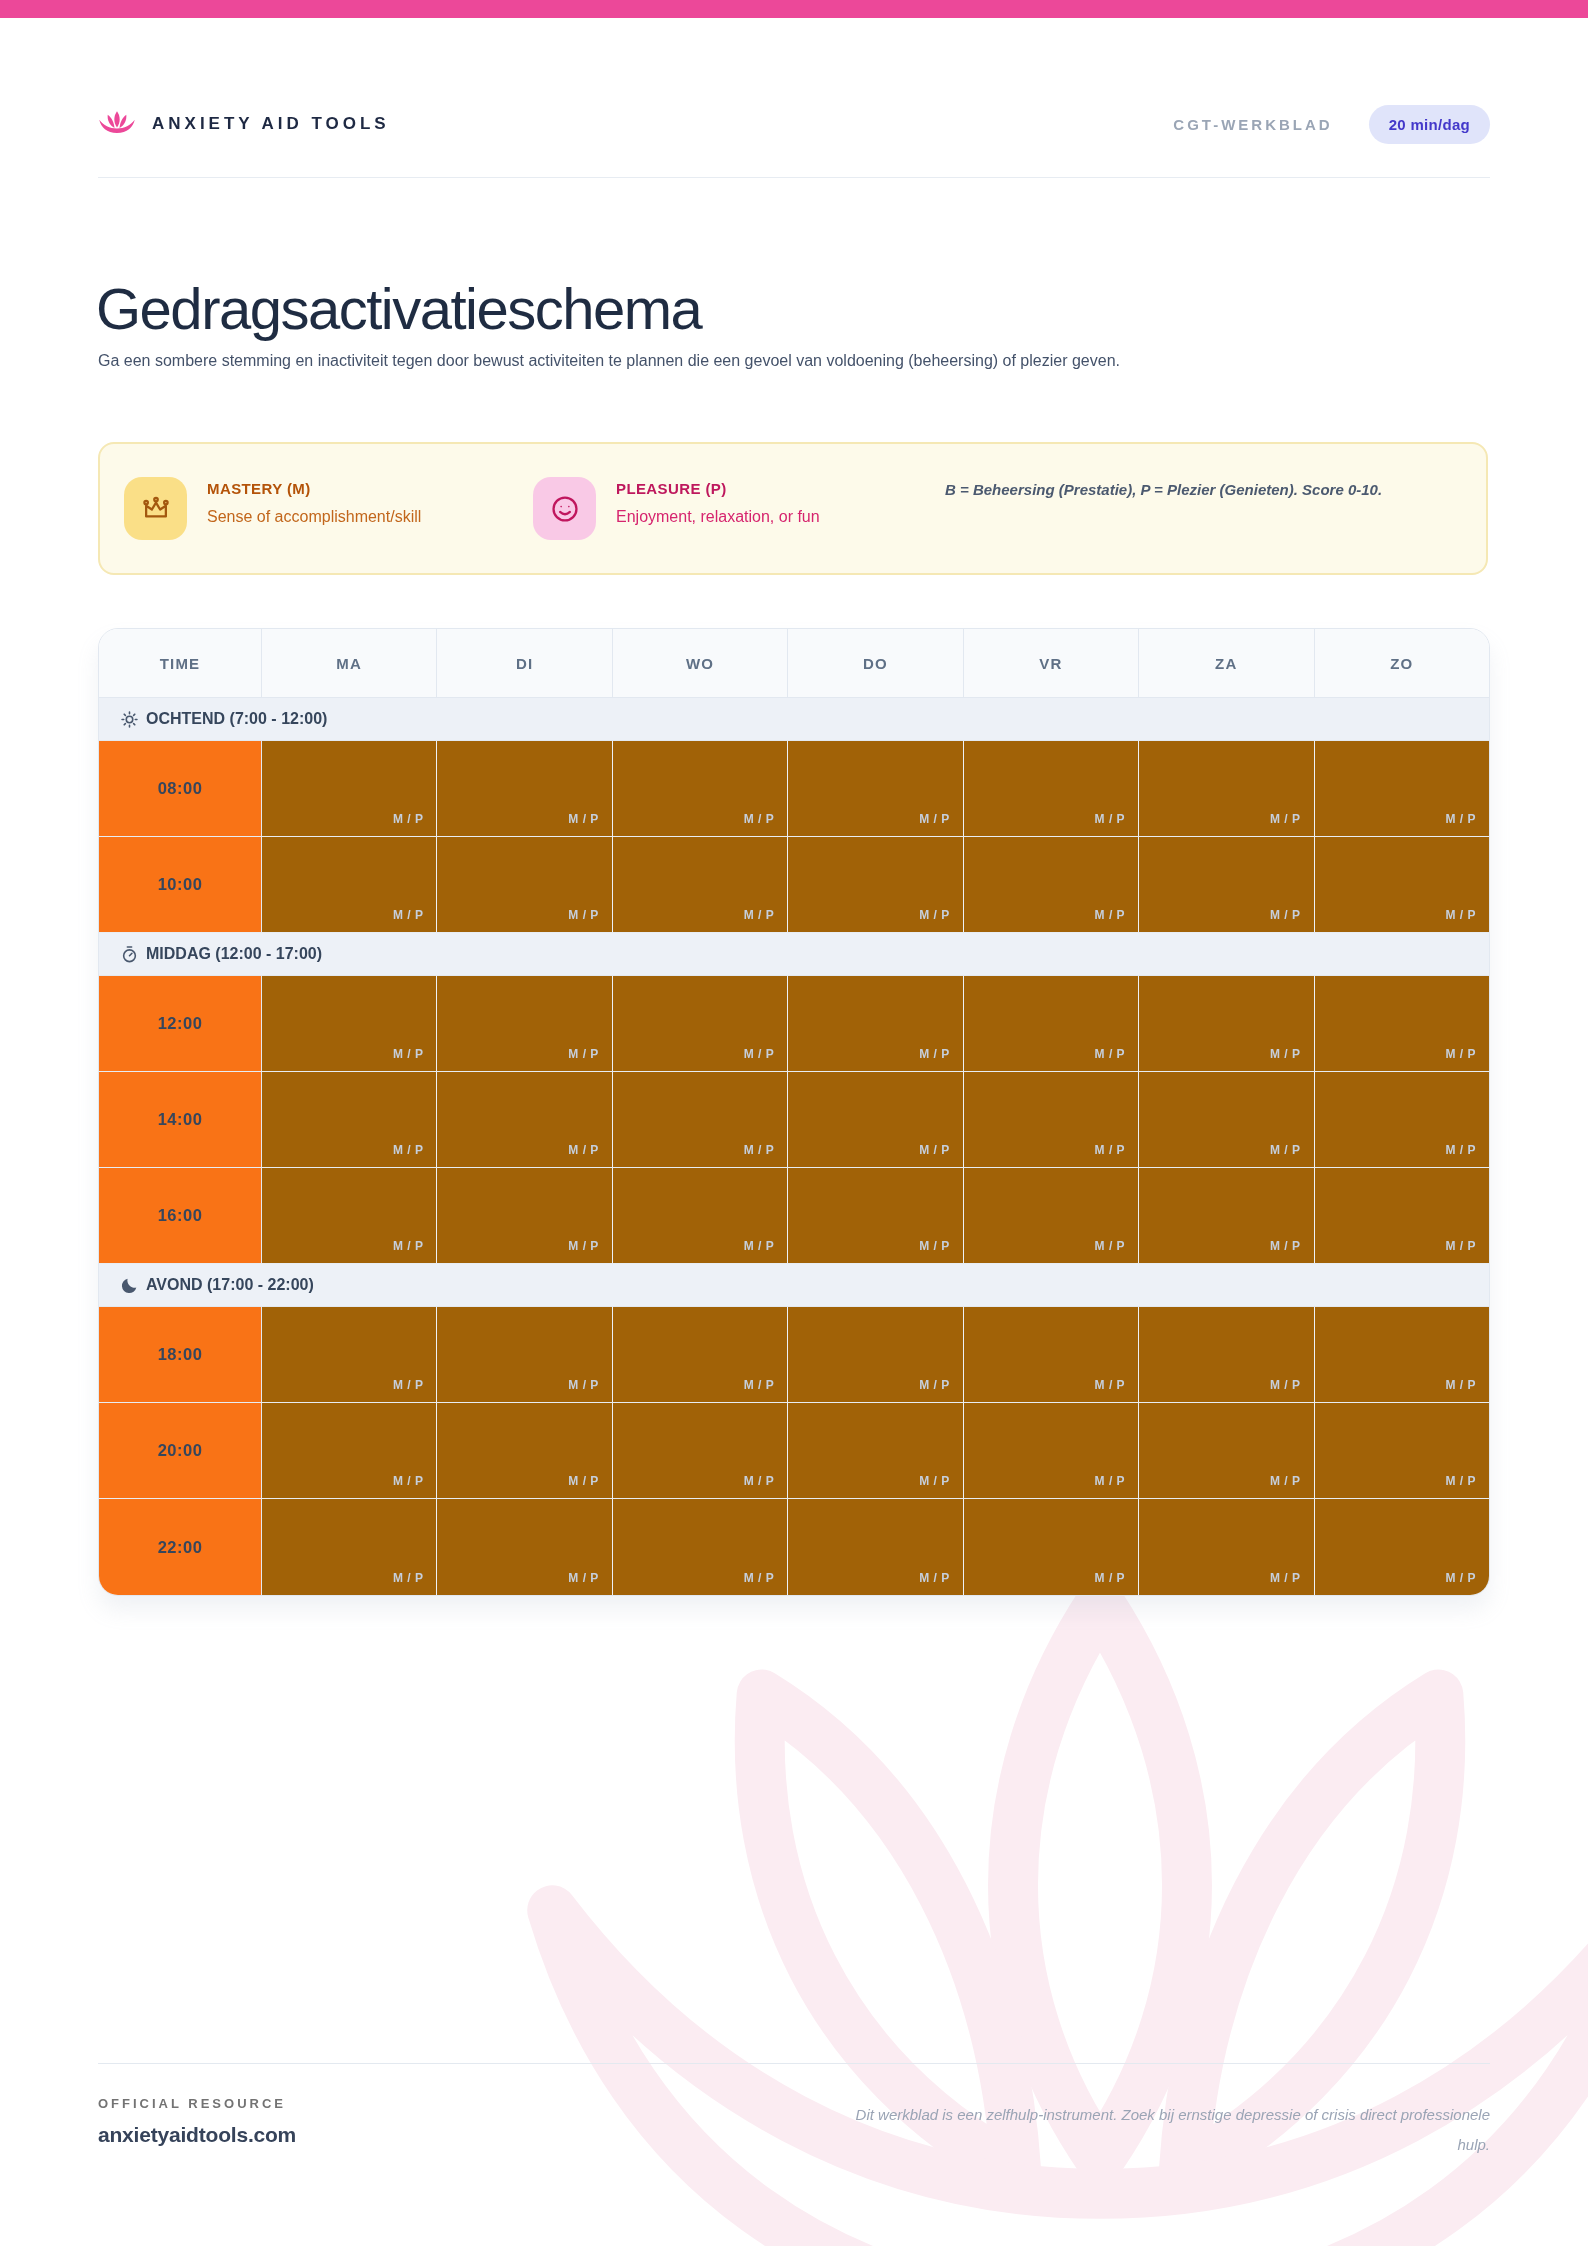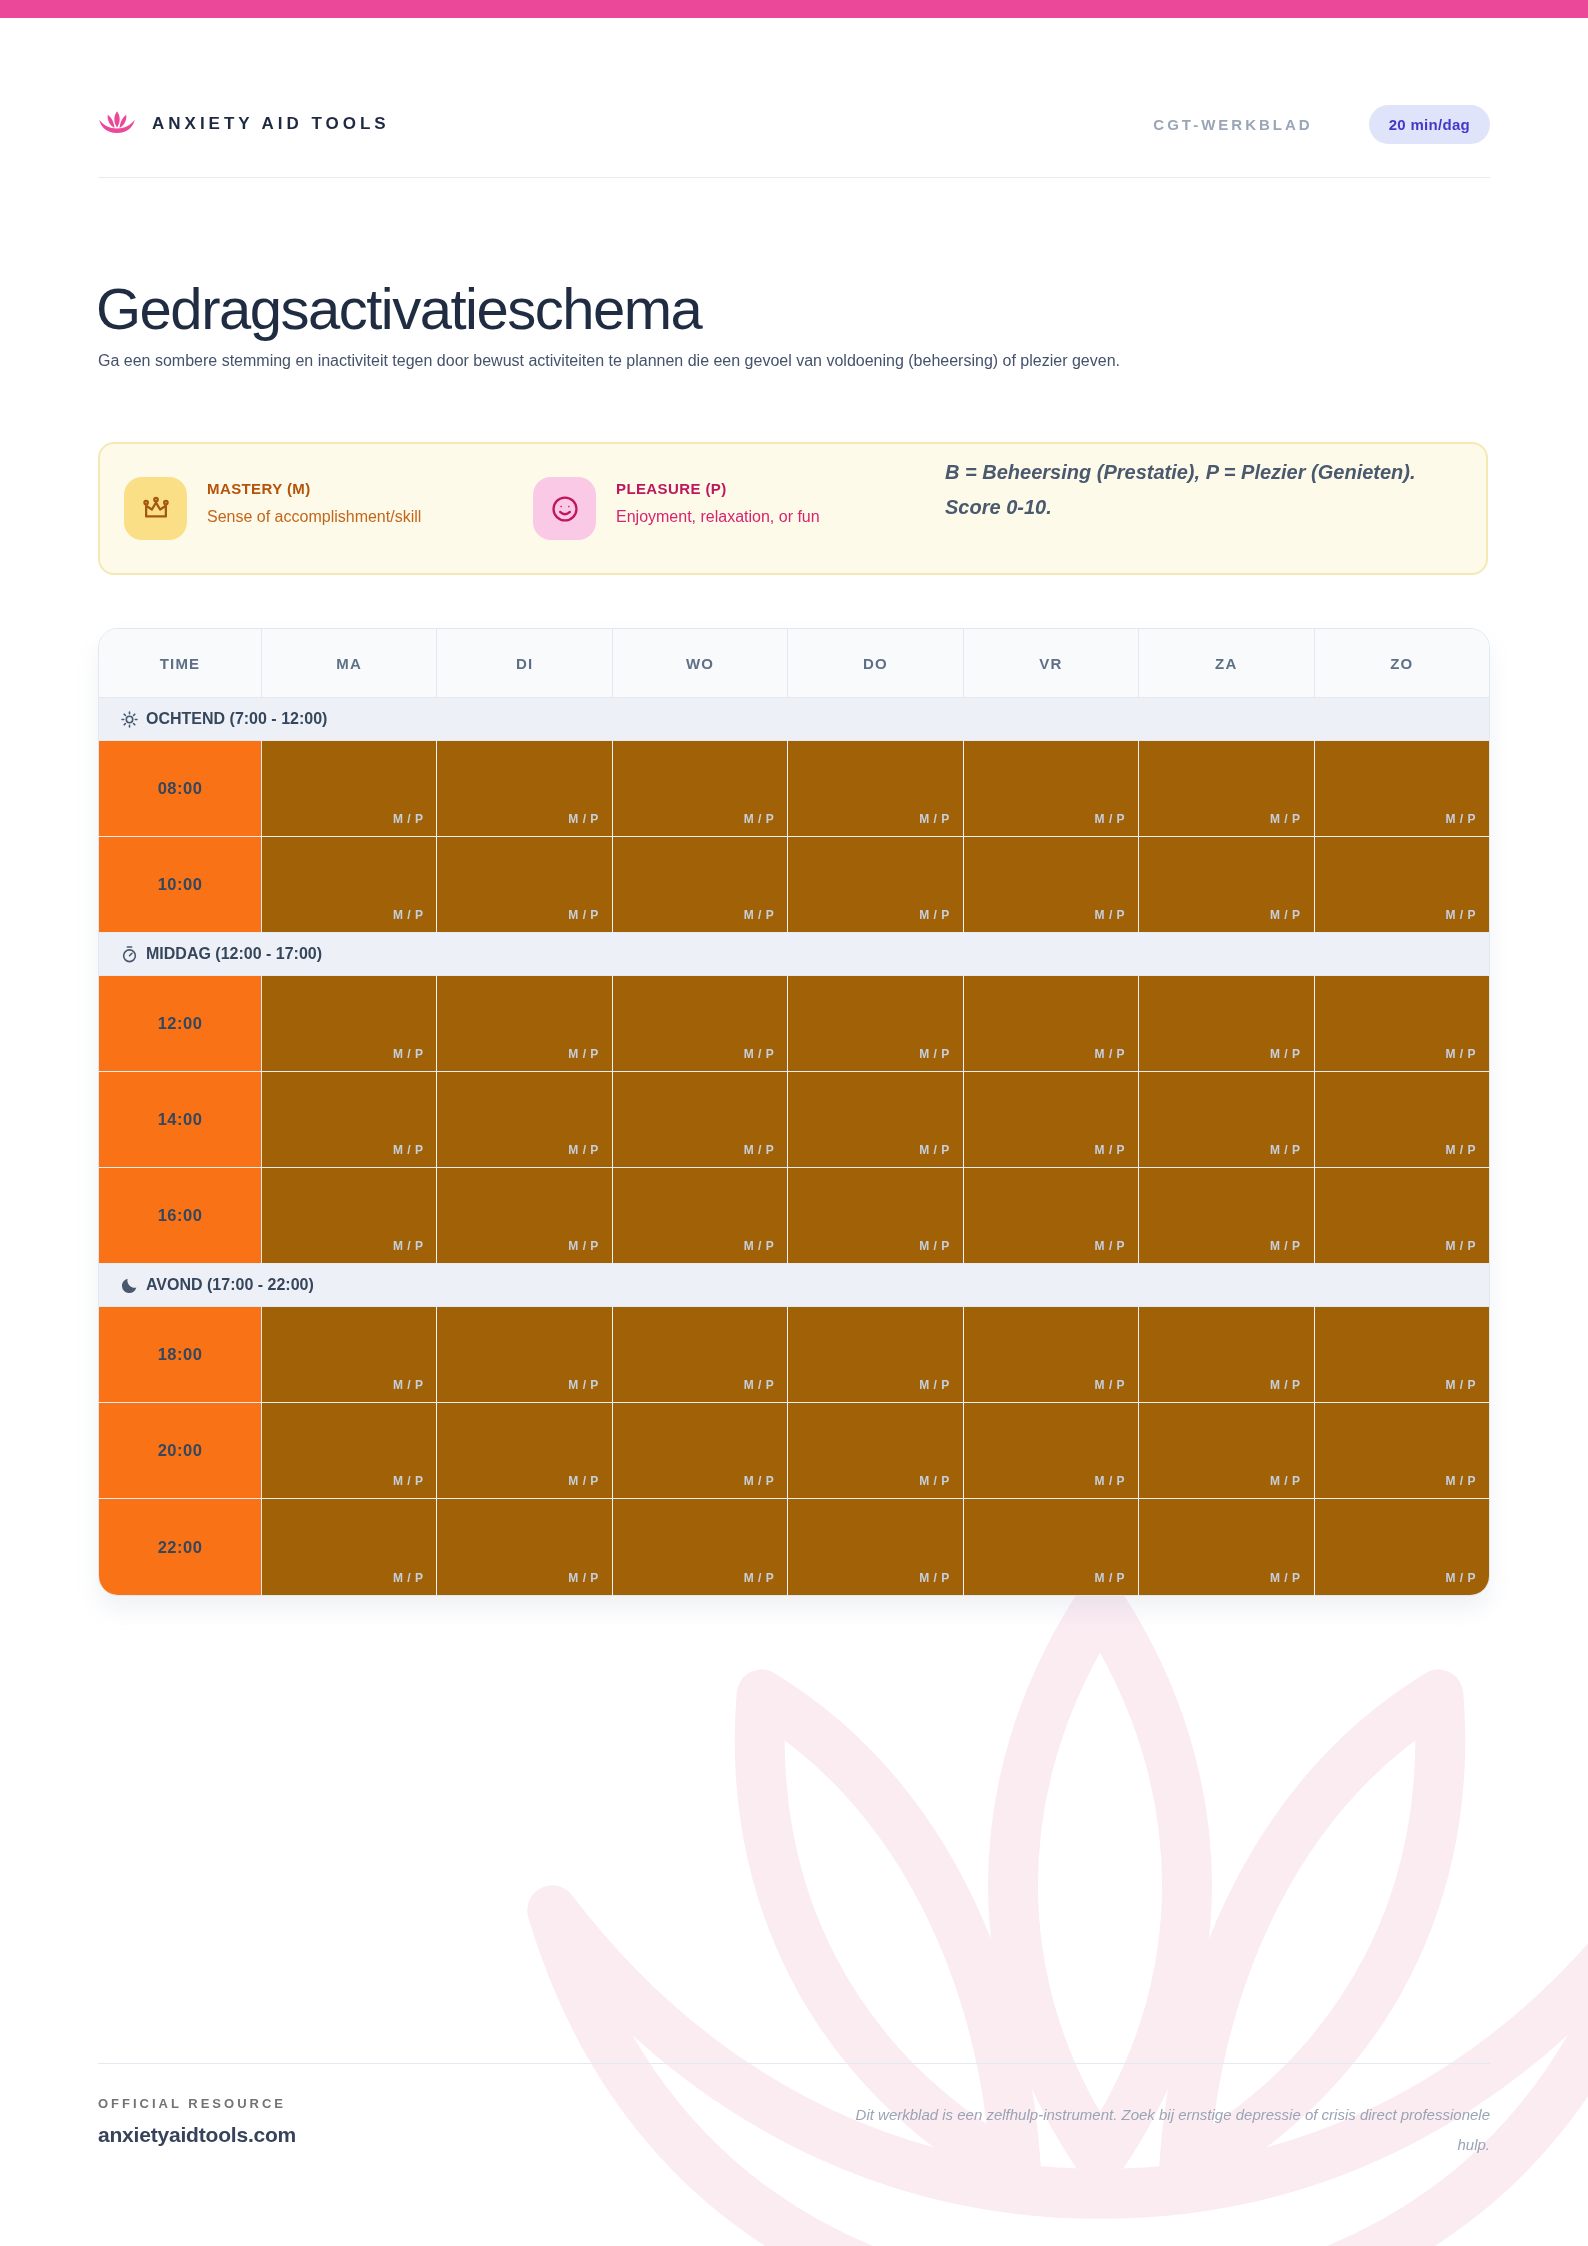--- a/index.html
+++ b/index.html
@@ -7,21 +7,21 @@
     position:relative;width:1588px;height:2246px;background:#ffffff;overflow:hidden;
     font-family:"Liberation Sans",sans-serif;color:#212e42;
   }
   
   .topbar{position:absolute;left:0;top:0;width:100%;height:18px;background:#ec4899;}
   
   .header{position:absolute;left:98px;top:96px;width:1392px;height:56px;display:flex;align-items:center;justify-content:space-between;}
   .brand{display:flex;align-items:center;gap:16px;}
   .brand svg{width:38px;height:30px;display:block;}
   .brand-name{font-size:17px;font-weight:800;letter-spacing:4px;color:#1e2943;}
-  .header-right{display:flex;align-items:center;gap:56px;}
+  .header-right{display:flex;align-items:center;gap:36px;}
   .doc-type{font-size:15px;font-weight:700;letter-spacing:3px;color:#9aa5b5;}
   .badge{background:#e0e4fa;color:#4338ca;font-size:15px;font-weight:800;padding:11px 20px;border-radius:999px;letter-spacing:.3px;}
   .header-divider{position:absolute;left:98px;top:177px;width:1392px;height:1px;background:#e7ecf2;}
   
   .title{position:absolute;left:96px;top:238px;font-size:58px;line-height:1.1;font-weight:400;letter-spacing:-1.5px;color:#1f2c42;}
   .subtitle{position:absolute;left:98px;top:322px;width:1170px;font-size:16px;line-height:45px;color:#44526a;}
   
   .legend{position:absolute;left:98px;top:442px;width:1390px;height:133px;background:#fdfaea;
     border:2px solid #f5e8b4;border-radius:16px;box-sizing:border-box;}
   .legend-item{position:absolute;top:33px;display:flex;align-items:flex-start;gap:20px;}
@@ -31,21 +31,21 @@
   .chip.m{background:#fadf87;}
   .chip.p{background:#f9c9e6;}
   .chip svg{width:32px;height:32px;display:block;}
   .legend-text{padding-top:3px;}
   .legend-label{font-size:15px;font-weight:800;letter-spacing:.4px;margin-bottom:7px;}
   .legend-label.m{color:#b45309;}
   .legend-label.p{color:#be185d;}
   .legend-desc{font-size:16px;line-height:26px;}
   .legend-desc.m{color:#c2661b;width:215px;}
   .legend-desc.p{color:#d6246e;width:215px;}
-  .legend-note{position:absolute;left:845px;top:11px;width:520px;font-size:20px;line-height:35px;
+  .legend-note{position:absolute;left:845px;top:28px;width:520px;font-size:15px;line-height:35px;
     font-style:italic;font-weight:700;color:#4b596f;}
   
   .table-wrap{position:absolute;left:98px;top:628px;width:1392px;background:#ffffff;
     border:1px solid #e2e8f0;border-radius:20px;box-sizing:border-box;overflow:hidden;
     box-shadow:0 14px 22px rgba(148,163,184,.14);z-index:1;}
   .t-head{display:flex;height:68px;background:#f8fafc;border-bottom:1px solid #e2e8f0;}
   .hcell{display:flex;align-items:center;justify-content:center;font-size:15px;font-weight:800;
     letter-spacing:1.2px;color:#5f7086;border-right:1px solid #e2e8f0;box-sizing:border-box;}
   .hcell.time{width:163px;flex:0 0 auto;}
   .hcell.day{flex:1;}

